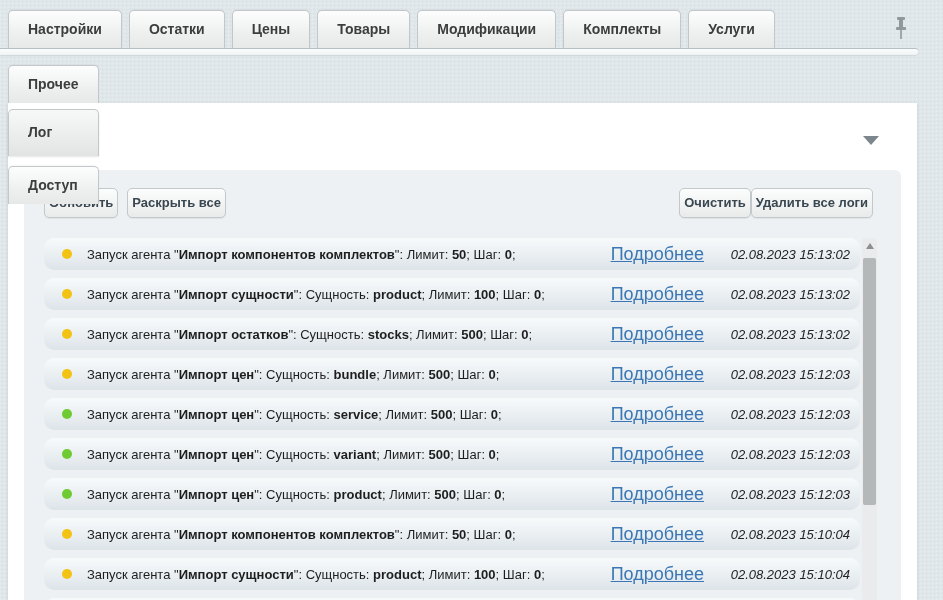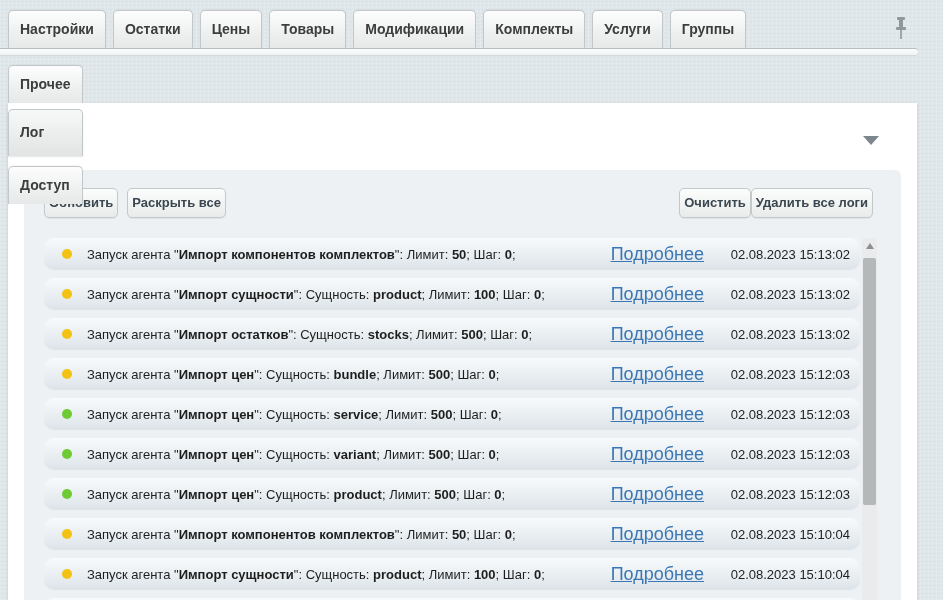--- a/index.html
+++ b/index.html
@@ -10,21 +10,21 @@
   body{
     width:943px;height:600px;position:relative;overflow:hidden;
     font-family:"Liberation Sans",sans-serif;
     background-color:#e0e7ea;
     background-image:
       linear-gradient(45deg, rgba(255,255,255,.18) 25%, transparent 25%, transparent 75%, rgba(255,255,255,.18) 75%),
       linear-gradient(45deg, rgba(176,190,196,.12) 25%, transparent 25%, transparent 75%, rgba(176,190,196,.12) 75%);
     background-size:4px 4px;background-position:0 0,2px 2px;
   }
   .tab{
-    height:38px;line-height:36px;padding:0 11px;
+    height:38px;line-height:36px;padding:0 19px;
     background:linear-gradient(#fdfdfd,#eef0f0 60%,#e7e9e9);
     border:1px solid #c2c8ca;border-bottom:none;
     border-radius:5px 5px 0 0;
     font-weight:bold;font-size:14px;color:#3d3d3d;
     box-shadow:0 -1px 2px rgba(0,0,0,.04);
     cursor:pointer;white-space:nowrap;
   }
   #main-tab-bar{position:absolute;left:8px;top:10px;display:flex;gap:7px;z-index:2;}
   #shelf{
     position:absolute;left:0;top:48px;width:918px;height:7px;
@@ -69,21 +69,21 @@
     height:32px;margin-bottom:8px;border-radius:10px;
     background:linear-gradient(#f7fafb,#dde4e9);
     display:flex;align-items:center;padding:0 10px 0 18px;
   }
   .dot{width:10px;height:10px;border-radius:50%;margin-right:15px;flex:none;}
   .dot.yellow{background:var(--dot-yellow);}
   .dot.green{background:var(--dot-green);}
   .msg{flex:1;font-size:13px;color:#1e1e1e;white-space:nowrap;overflow:hidden;}
   .msg b{font-weight:bold;}
   .detail-link{font-size:18px;color:var(--link);text-decoration:underline;margin-right:10px;white-space:nowrap;}
-  .time{font-size:13px;color:#222;width:136px;text-align:right;white-space:nowrap;flex:none;}
+  .time{font-size:13px;color:#222;width:136px;text-align:right;white-space:nowrap;flex:none;font-style:italic;}
   #scrollbar{
     position:absolute;left:838px;top:68px;width:15px;height:382px;
     background:#e9ebec;border-radius:2px;
   }
   #scroll-up{
     position:absolute;left:0;top:0;width:15px;height:16px;cursor:pointer;
   }
   #scroll-up::after{
     content:"";position:absolute;left:3.5px;top:5px;width:0;height:0;
     border-left:4px solid transparent;border-right:4px solid transparent;
@@ -98,21 +98,20 @@
 <body>
 
 <div id="main-tab-bar">
     <div class="tab">Настройки</div>
     <div class="tab">Остатки</div>
     <div class="tab">Цены</div>
     <div class="tab">Товары</div>
     <div class="tab">Модификации</div>
     <div class="tab">Комплекты</div>
     <div class="tab">Услуги</div>
-    <div class="tab">Группы</div>
   </div>
 
 <div id="shelf"></div>
 
 <div id="pin">
   <svg width="16" height="26" viewBox="0 0 16 26" fill="#8e989d" xmlns="http://www.w3.org/2000/svg">
     <rect x="4" y="1" width="8" height="3" rx="1"></rect>
     <rect x="6" y="3" width="4" height="9"></rect>
     <rect x="3" y="11" width="10" height="3" rx="1"></rect>
     <rect x="7.2" y="14" width="1.6" height="9"></rect>

